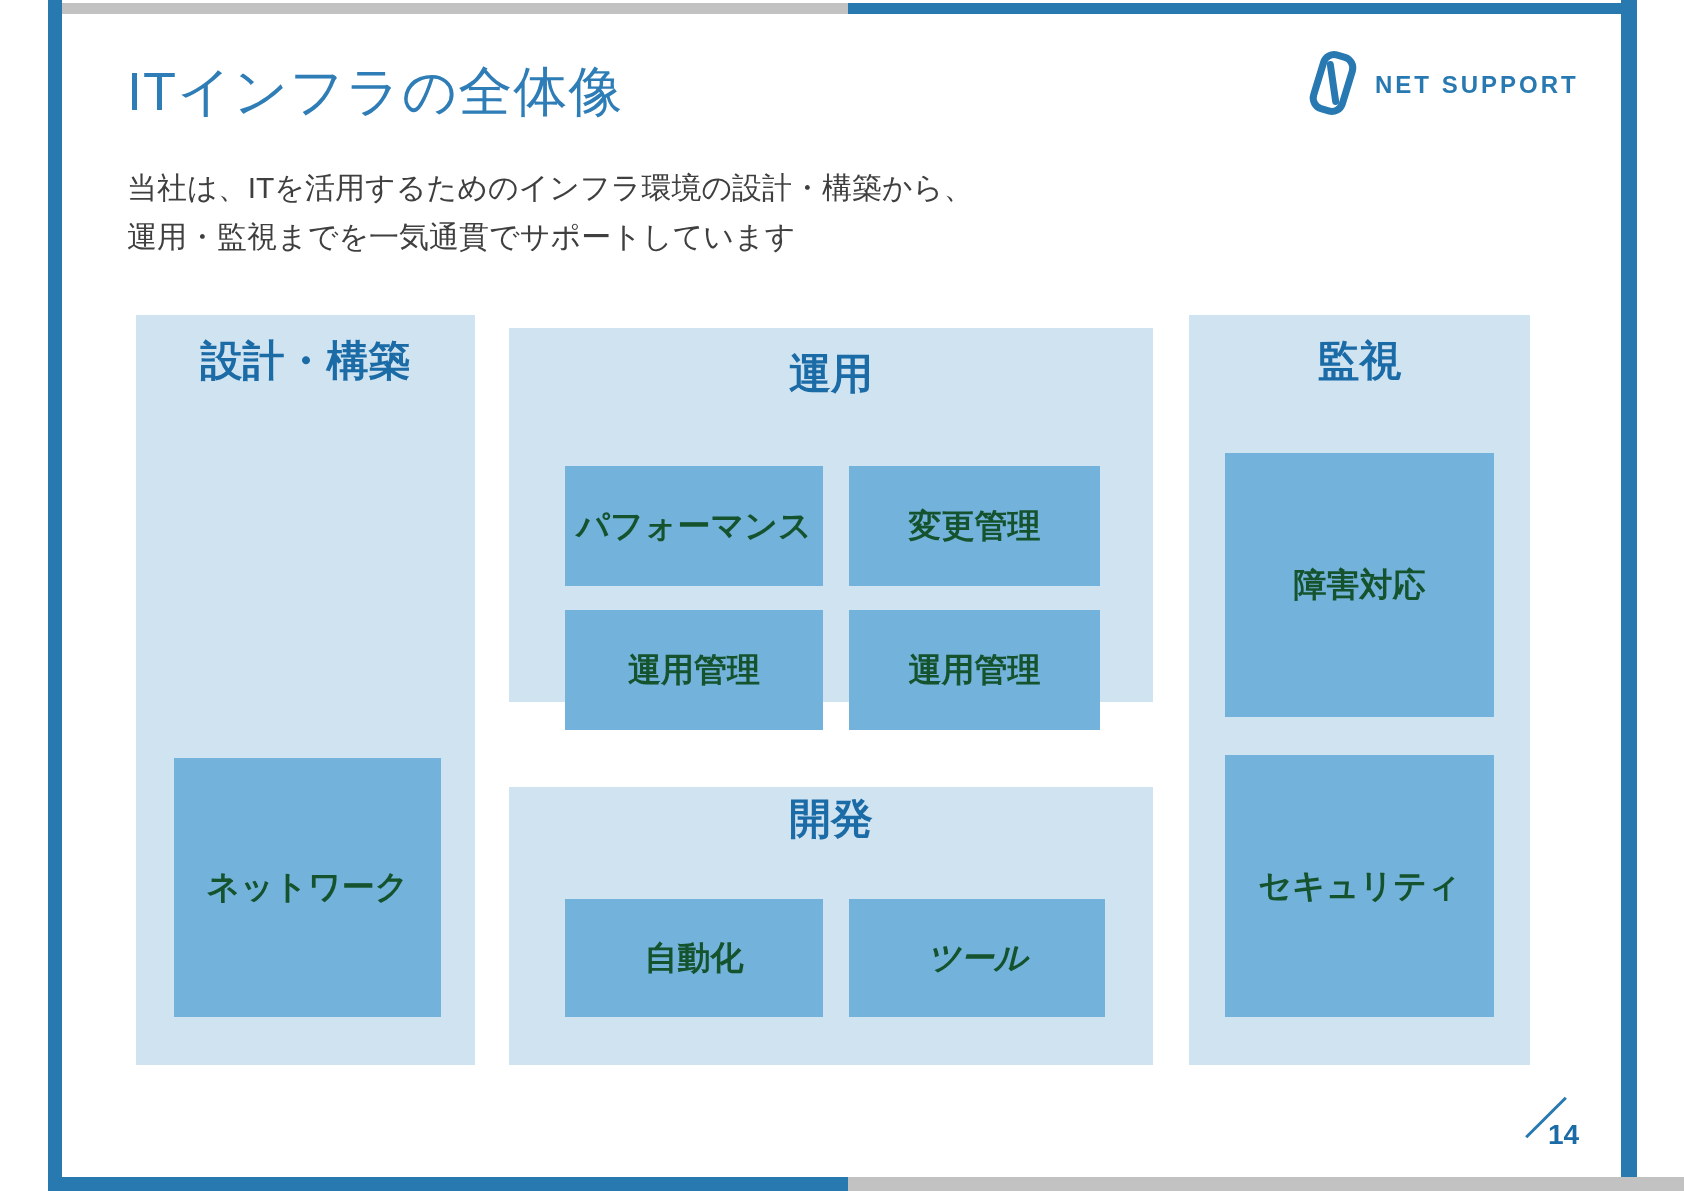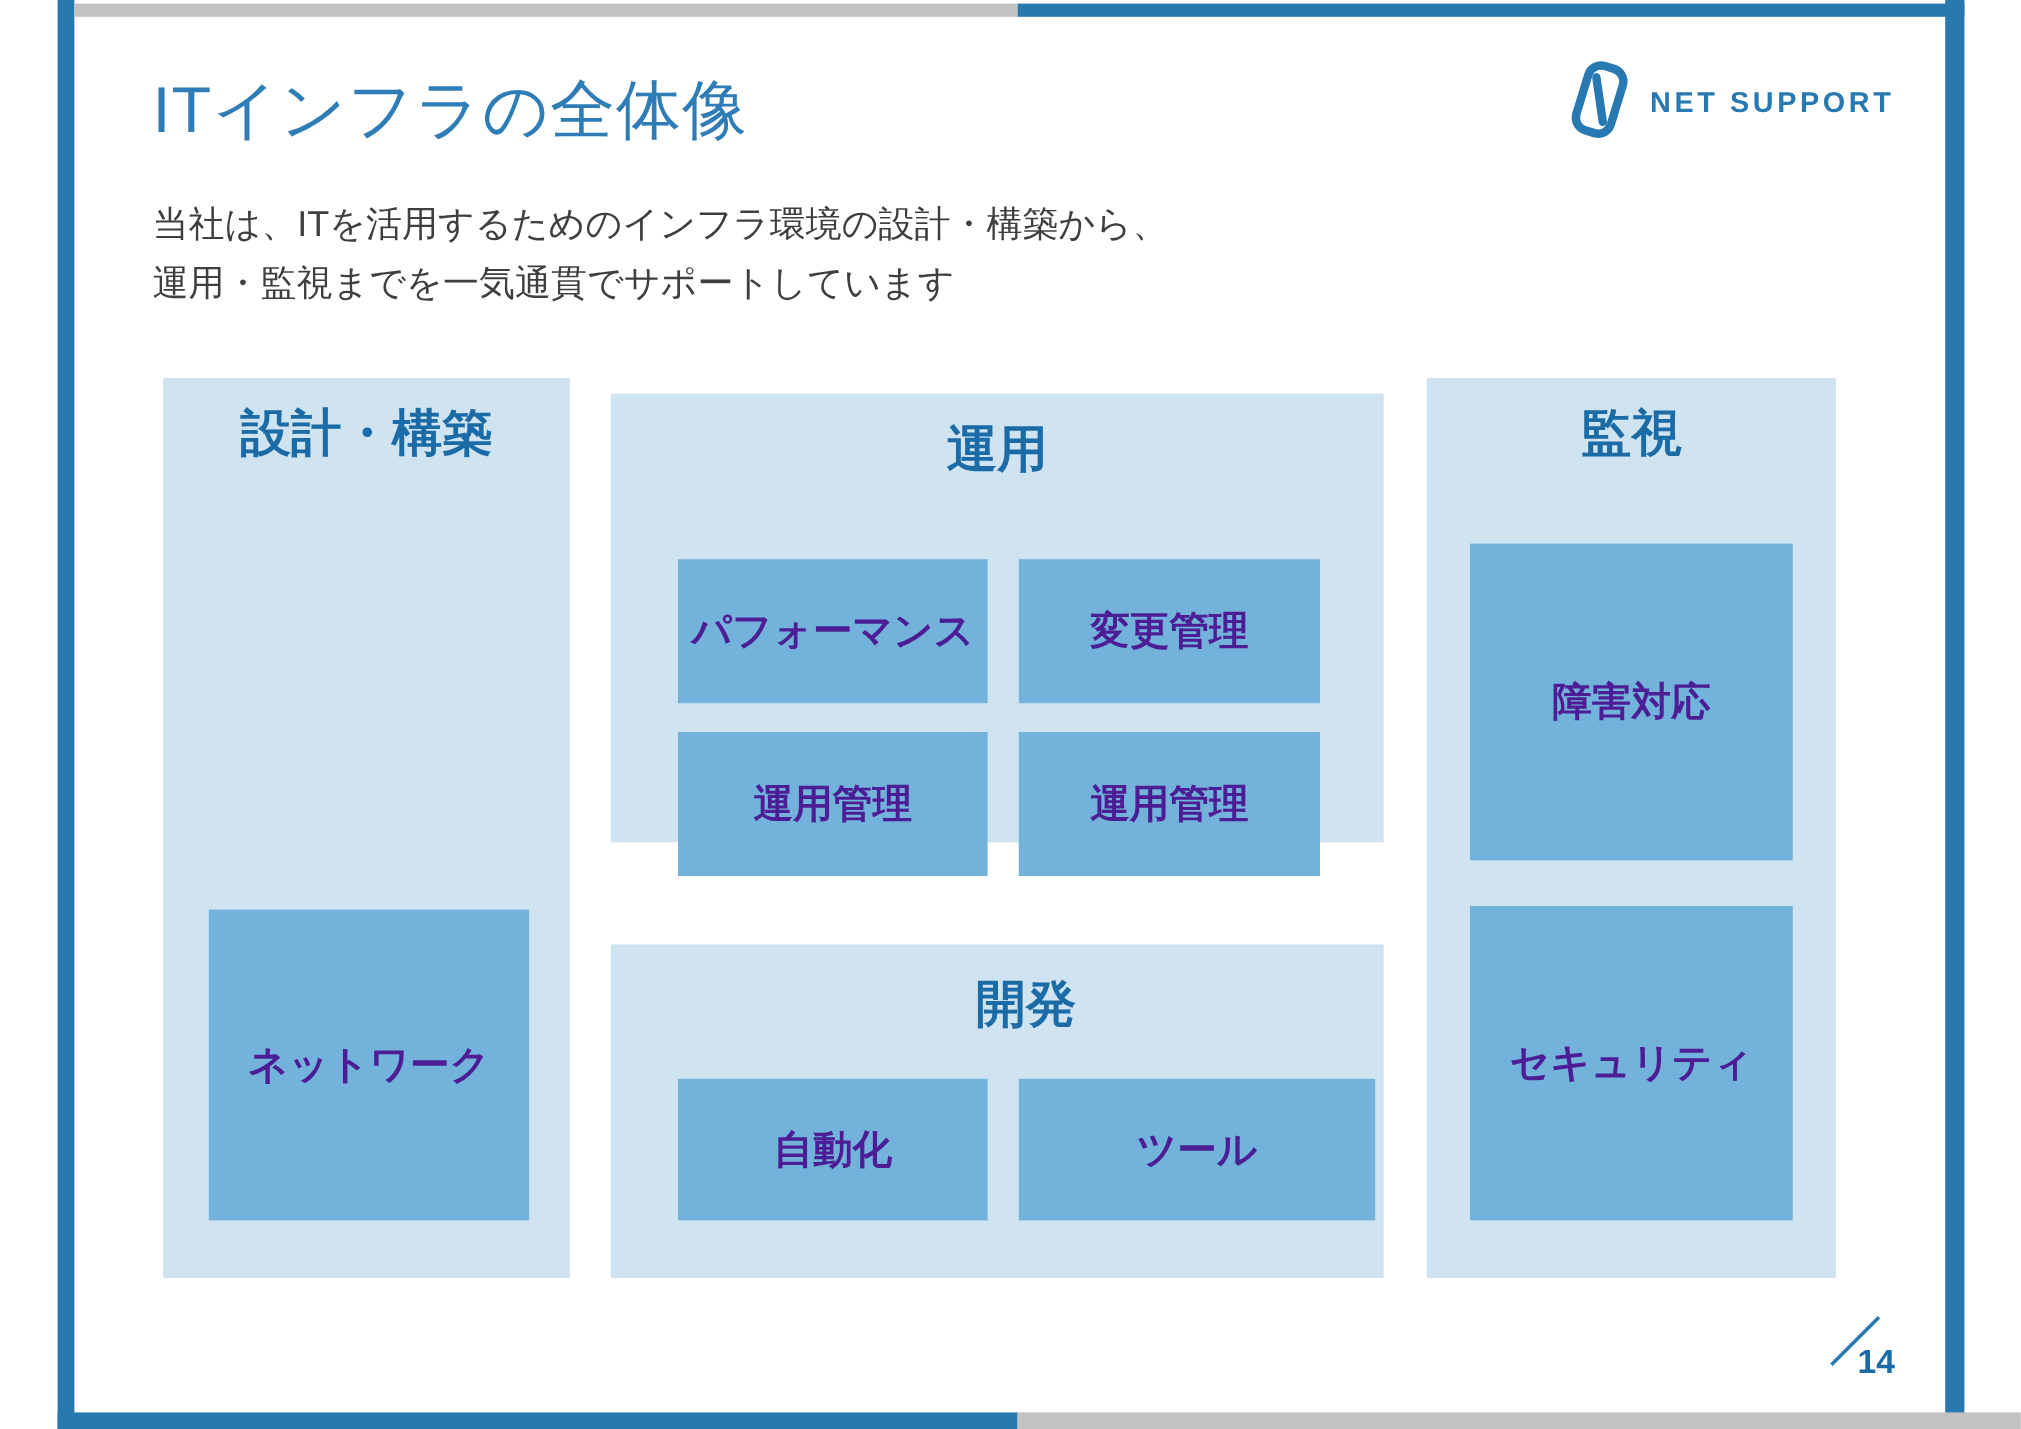--- a/index.html
+++ b/index.html
@@ -46,40 +46,40 @@
   .panel-ops    {left:509px;top:328px;width:644px;height:374px;}
   .panel-dev    {left:509px;top:787px;width:644px;height:278px;}
   .panel-mon    {left:1189px;top:315px;width:341px;height:750px;}
 
   .panel-header{
     position:absolute;left:0;width:100%;top:18px;
     text-align:center;
     font-size:42px;font-weight:700;color:#1b6ba7;
     white-space:nowrap;
   }
-  .panel-dev .panel-header{top:22px;padding-left:24px;}
+  .panel-dev .panel-header{top:4px;}
 
   .blue-box{
     position:absolute;
     background:#73b2da;
     display:flex;align-items:center;justify-content:center;
-    color:#4c1d95;font-size:33px;font-weight:700;
+    color:#14532d;font-size:33px;font-weight:700;
     white-space:nowrap;
   }
   
   .box-server {left:38px;top:138px;width:267px;height:264px;}
   .box-network{left:38px;top:443px;width:267px;height:259px;}
   
   .box-performance          {left:56px; top:138px;width:258px;height:120px;}
   .box-change-management    {left:340px;top:138px;width:251px;height:120px;}
   .box-capacity-planning    {left:56px; top:282px;width:258px;height:120px;}
   .box-operations-management{left:340px;top:282px;width:251px;height:120px;}
   
   .box-automation{left:56px; top:112px;width:258px;height:118px;}
-  .box-tools     {left:340px;top:112px;width:297px;height:118px;}
+  .box-tools     {left:340px;top:112px;width:256px;height:118px;font-style:italic;}
   
   .box-incident-response{left:36px;top:138px;width:269px;height:264px;}
   .box-security         {left:36px;top:440px;width:269px;height:262px;}
 
   
   .page-slash{
     left:1518px;top:1116px;width:56px;height:3px;
     background:#2779af;transform:rotate(-45deg);
   }
   .page-number{

